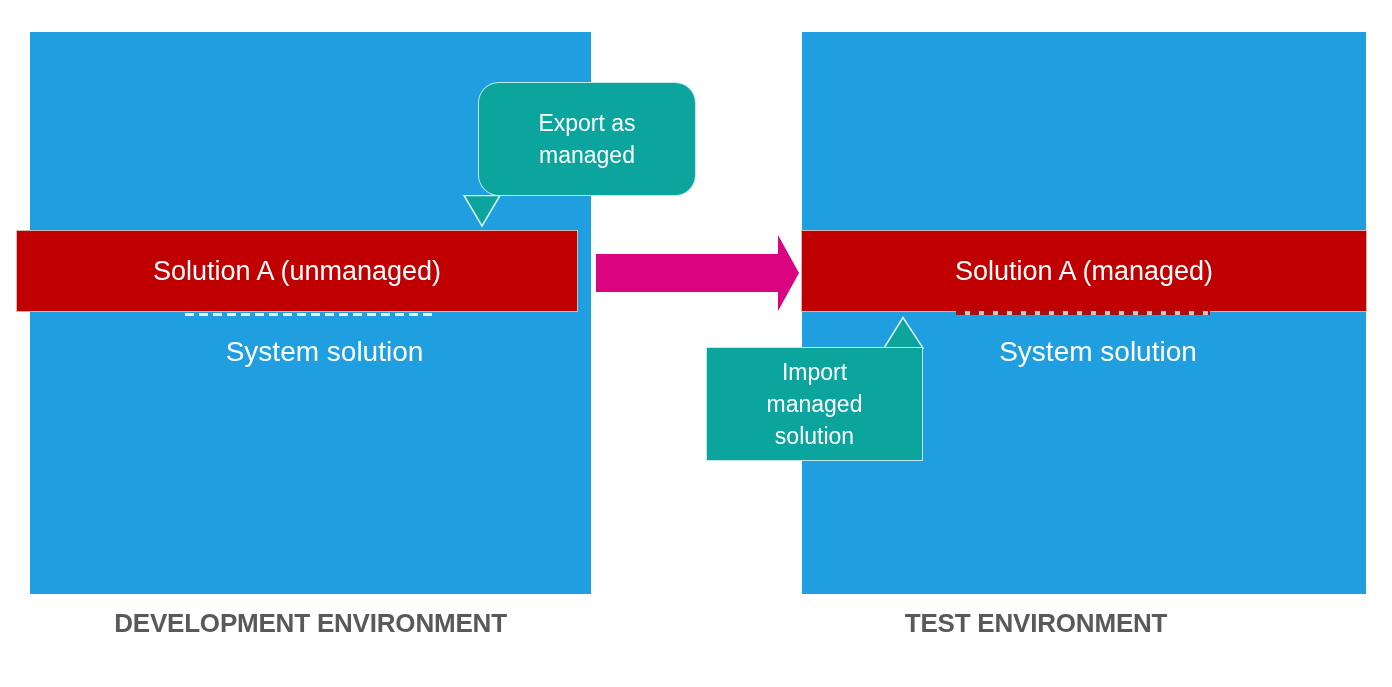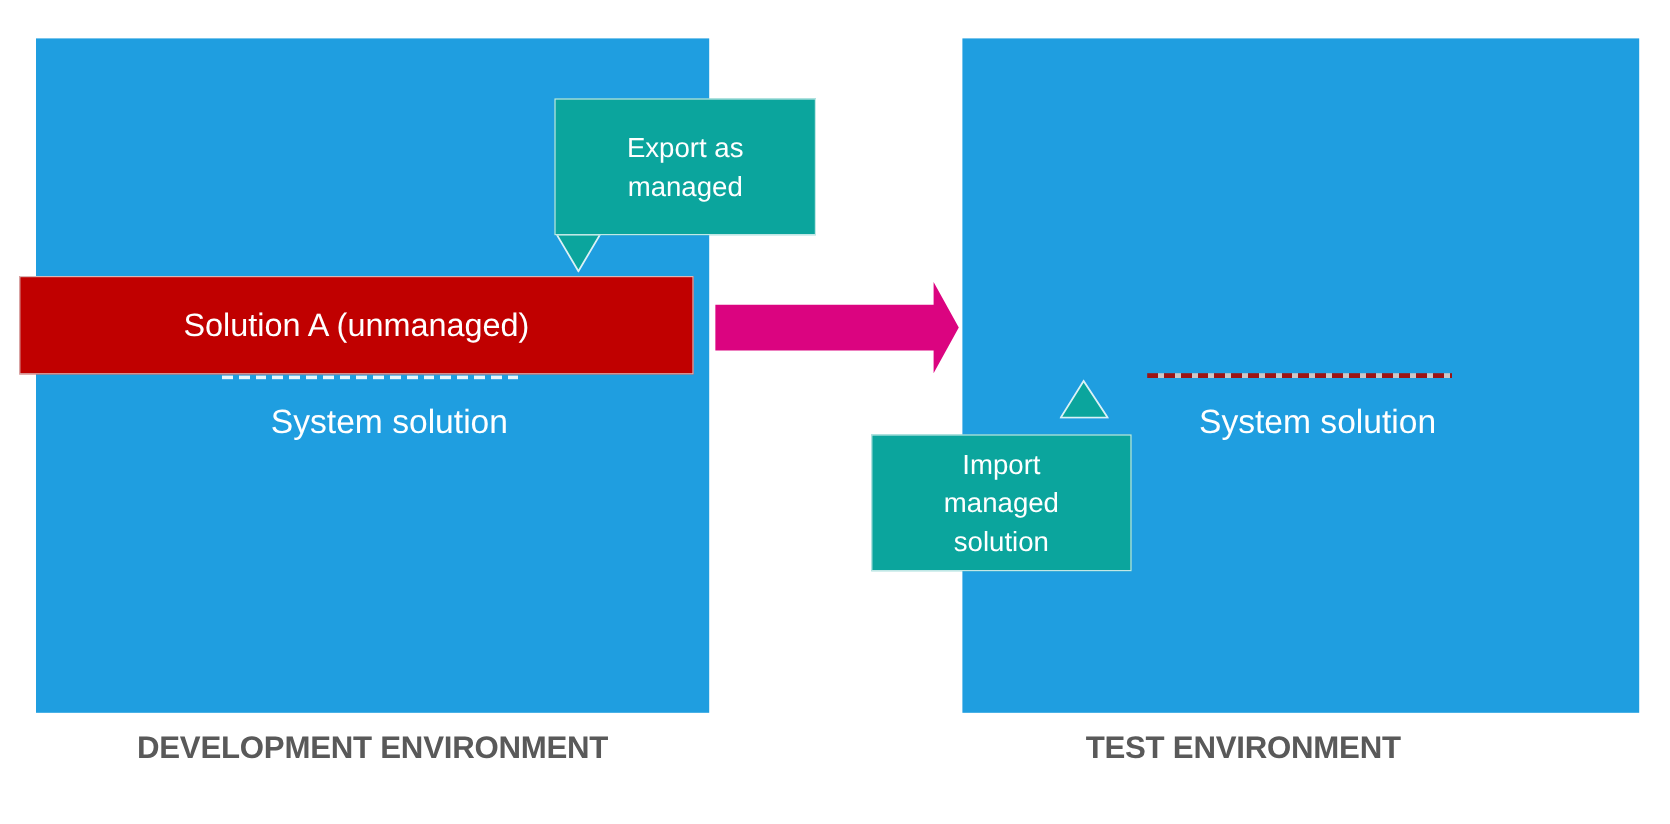--- a/index.html
+++ b/index.html
@@ -52,37 +52,40 @@
 
   .arrow-svg{position:absolute;left:596px;top:235px;}
 
   .callout{
     position:absolute;width:218px;height:114px;background:var(--teal);
     border:1px solid rgba(255,255,255,.75);box-sizing:border-box;
     display:flex;align-items:center;justify-content:center;
     color:#fff;font-size:23px;line-height:32px;text-align:center;
     white-space:pre-line;
   }
-  .callout.export{left:462px;top:82px;}
-  .callout.import{left:706px;top:362px;width:217px;margin-left:20px;}
+  .callout.export{left:478px;top:82px;border-radius:21px;}
+  .callout.import{left:706px;top:347px;width:217px;}
 
   .tail{position:absolute;}
   .tail.export{left:462px;top:195px;}
   .tail.import{left:883px;top:316px;}
 </style>
 </head>
 <body>
 
 <div class="canvas">
 
   <div class="env-box dev"></div>
   <div class="env-box test"></div>
 
   <div class="solution-bar dev">
     <span>Solution A (unmanaged)</span>
+  </div>
+  <div class="solution-bar test">
+    <span>Solution A (managed)</span>
   </div>
 
   <div class="dashed-line dev"></div>
   <div class="dashed-line test"></div>
 
   <div class="system-label dev">System solution</div>
   <div class="system-label test">System solution</div>
 
   <div class="env-caption dev">DEVELOPMENT ENVIRONMENT</div>
   <div class="env-caption test">TEST ENVIRONMENT</div>

